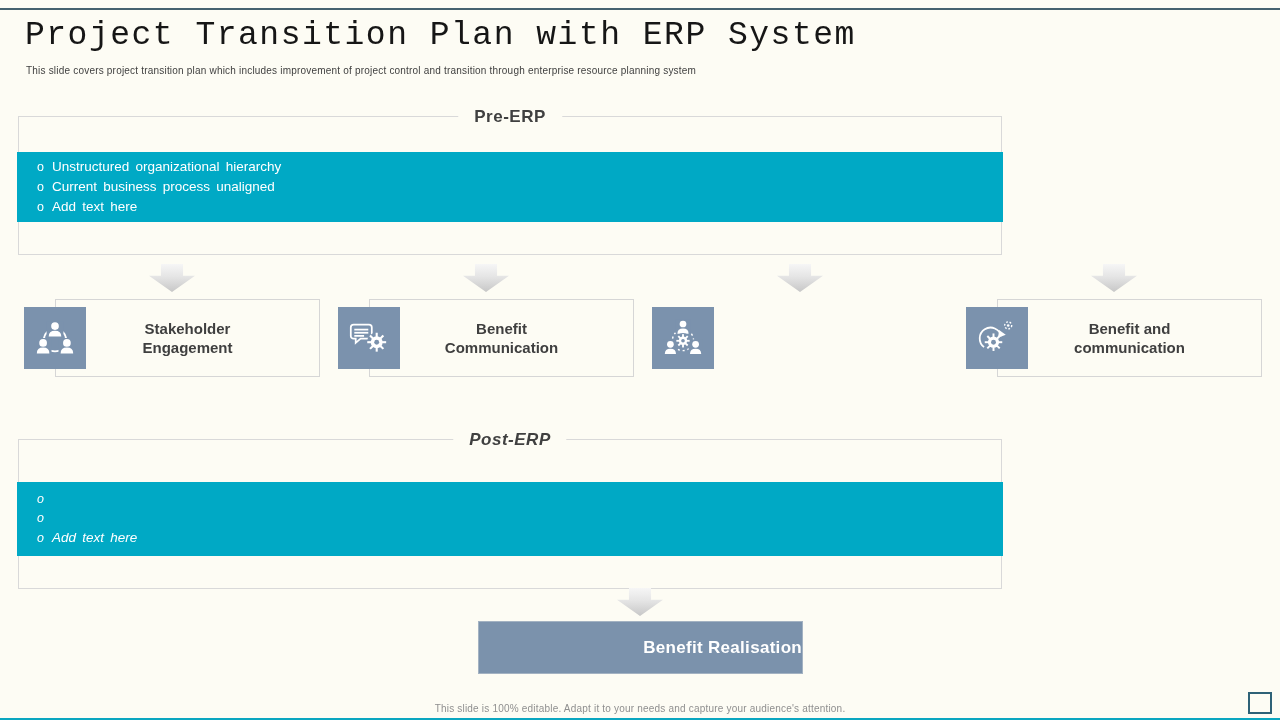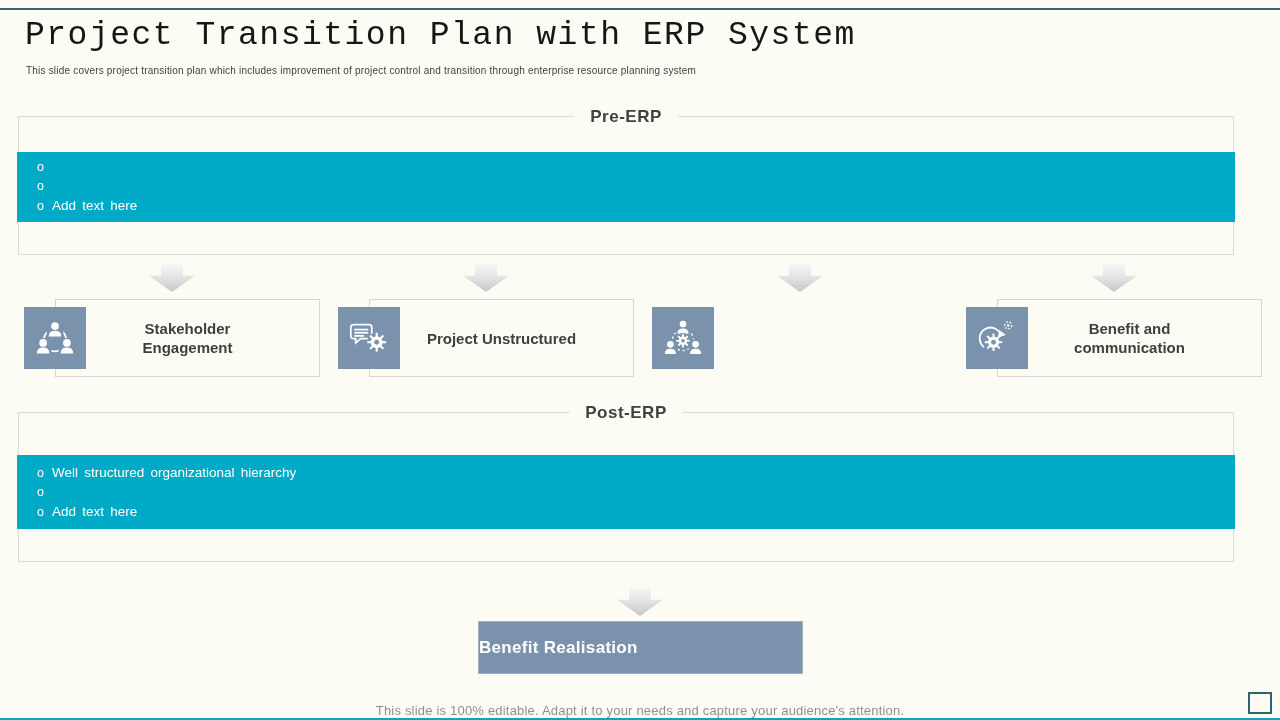--- a/index.html
+++ b/index.html
@@ -20,26 +20,26 @@
     font-size:33px; font-weight:400; letter-spacing:1.5px; color:#161616;
     white-space:nowrap;
     font-family:Liberation Mono, monospace;
   }
   .subtitle {
     position:absolute; top:65px; left:26px;
     font-size:10px; color:#3f3f3f; letter-spacing:0.2px;
   }
 
   .phase-box {
-    position:absolute; left:18px; width:1216px;
+    position:absolute; left:18px; width:984px;
     border:1px solid #d9d9d9;
     background:transparent;
   }
   .phase-box.pre  { top:116px; height:139px; }
-  .phase-box.post { top:412px; height:150px; }
+  .phase-box.post { top:439px; height:150px;font-style:italic; }
 
   .phase-heading {
     position:absolute; top:-13px; left:50%; transform:translateX(-50%);
     background:#fdfcf4; padding:0 16px;
     font-size:17px; font-weight:bold; color:#404040; letter-spacing:0.5px;
     line-height:25px; white-space:nowrap;
   }
 
   .teal-banner {
     position:absolute; left:-2px; right:-2px;
@@ -88,29 +88,29 @@
     display:flex; align-items:center; justify-content:center;
   }
 
   .benefit-arrow-wrap {
     position:absolute; top:588px; left:0; width:1280px;
     display:flex; justify-content:center;
   }
   .benefit-button {
     position:absolute; top:621px; left:478px; width:325px; height:53px;
     background:#7b92ac; border:1px solid #a3b2c2;
-    display:flex; align-items:center; justify-content:flex-start;
+    display:flex; align-items:center; justify-content:flex-end;
   }
   .benefit-button span {
     color:#ffffff; font-size:17px; font-weight:bold; letter-spacing:0.3px;
   }
 
   .footer {
     position:absolute; top:703px; left:0; width:1280px;
-    text-align:center; font-size:13px; color:#8f8f8f; letter-spacing:0.2px;
+    text-align:center; font-size:10px; color:#8f8f8f; letter-spacing:0.2px;
   }
   .corner-square {
     position:absolute; left:1248px; top:692px; width:24px; height:22px;
     border:2px solid #2e6277; background:transparent;
   }
 </style>
 </head>
 <body>
 
 <div class="slide">
@@ -119,23 +119,25 @@
 
   <h1 class="title">Project Transition Plan with ERP System</h1>
   <p class="subtitle">This slide covers project transition plan which includes improvement of project control and transition through enterprise resource planning system</p>
 
   <section class="phase-box pre">
     <div class="phase-heading">Pre-ERP</div>
     <div class="teal-banner">
       <ul class="bullets">
         <li>
             <span class="marker">o</span>
-          </li>
-        <li>
-            <span class="marker">o</span>
+            <span>Unstructured organizational hierarchy</span>
+          </li>
+        <li>
+            <span class="marker">o</span>
+            <span>Current business process unaligned</span>
           </li>
         <li>
             <span class="marker">o</span>
             <span>Add text here</span>
           </li>
       </ul>
     </div>
   </section>
 
   <div class="arrows-row">
@@ -170,21 +172,21 @@
           <path d="M4 52 Q4 43.5 13 43.5 Q22 43.5 22 52 Z" fill="#fff"></path>
           <rect x="35" y="30" width="24" height="20" fill="#7b92ad"></rect>
           <circle cx="47" cy="37" r="5.5" fill="#fff"></circle>
           <path d="M38 52 Q38 43.5 47 43.5 Q56 43.5 56 52 Z" fill="#fff"></path>
         </svg>
       </div>
     </div>
 
     <div class="card">
       <div class="card-box">
-        <span class="card-label">Project Unstructured</span>
+        <span class="card-label">Benefit Communication</span>
       </div>
       <div class="icon-square">
         <svg viewBox="0 0 60 60" width="42" height="42" aria-hidden="true">
           <path d="M8 11 H30 A4 4 0 0 1 34 15 V27 A4 4 0 0 1 30 31 H18 L11 37 V31 H8 A4 4 0 0 1 4 27 V15 A4 4 0 0 1 8 11 Z" fill="none" stroke="#fff" stroke-width="2.5"></path>
           <line x1="9" y1="18" x2="29" y2="18" stroke="#fff" stroke-width="2.5"></line>
           <line x1="9" y1="22.5" x2="29" y2="22.5" stroke="#fff" stroke-width="2.5"></line>
           <line x1="9" y1="27" x2="23" y2="27" stroke="#fff" stroke-width="2.5"></line>
           <circle cx="41" cy="36" r="14" fill="#7b92ad"></circle>
           <g fill="#fff">
             <rect x="39.5" y="22.5" width="3" height="6" transform="rotate(0 41 36)"></rect>
@@ -259,21 +261,20 @@
     </div>
 
   </div>
 
   <section class="phase-box post">
     <div class="phase-heading">Post-ERP</div>
     <div class="teal-banner">
       <ul class="bullets">
         <li>
             <span class="marker">o</span>
-            <span>Well structured organizational hierarchy</span>
           </li>
         <li>
             <span class="marker">o</span>
           </li>
         <li>
             <span class="marker">o</span>
             <span>Add text here</span>
           </li>
       </ul>
     </div>

